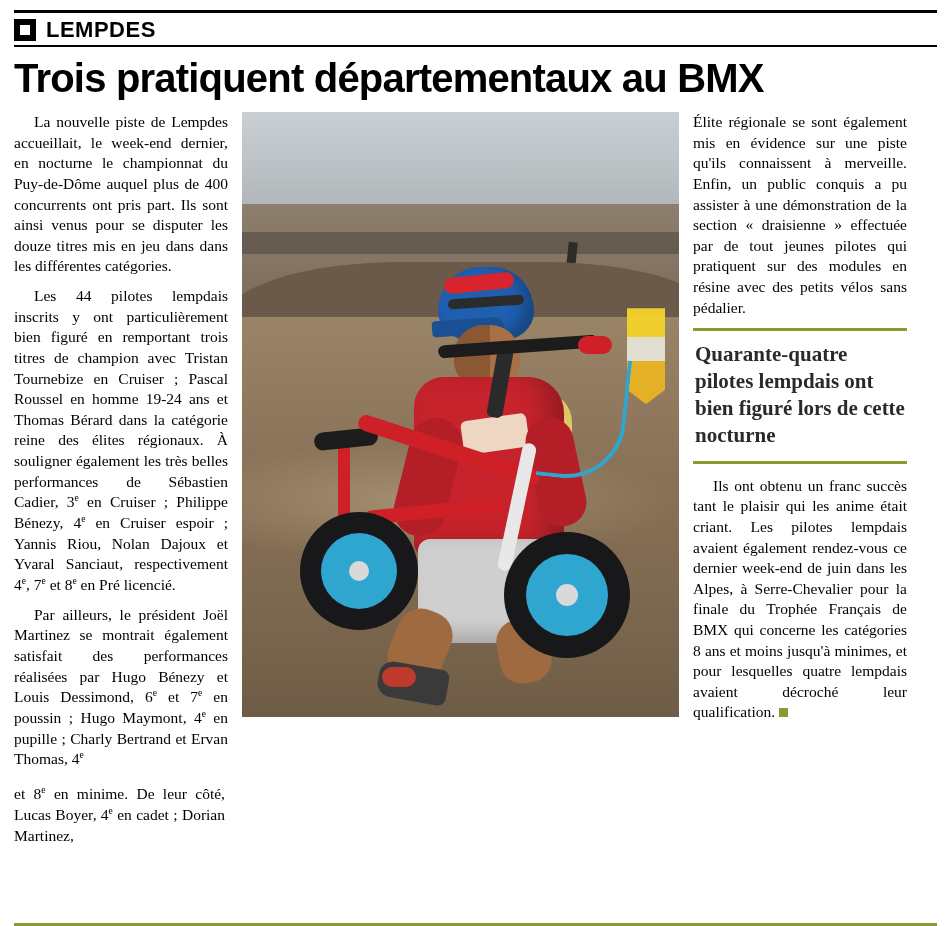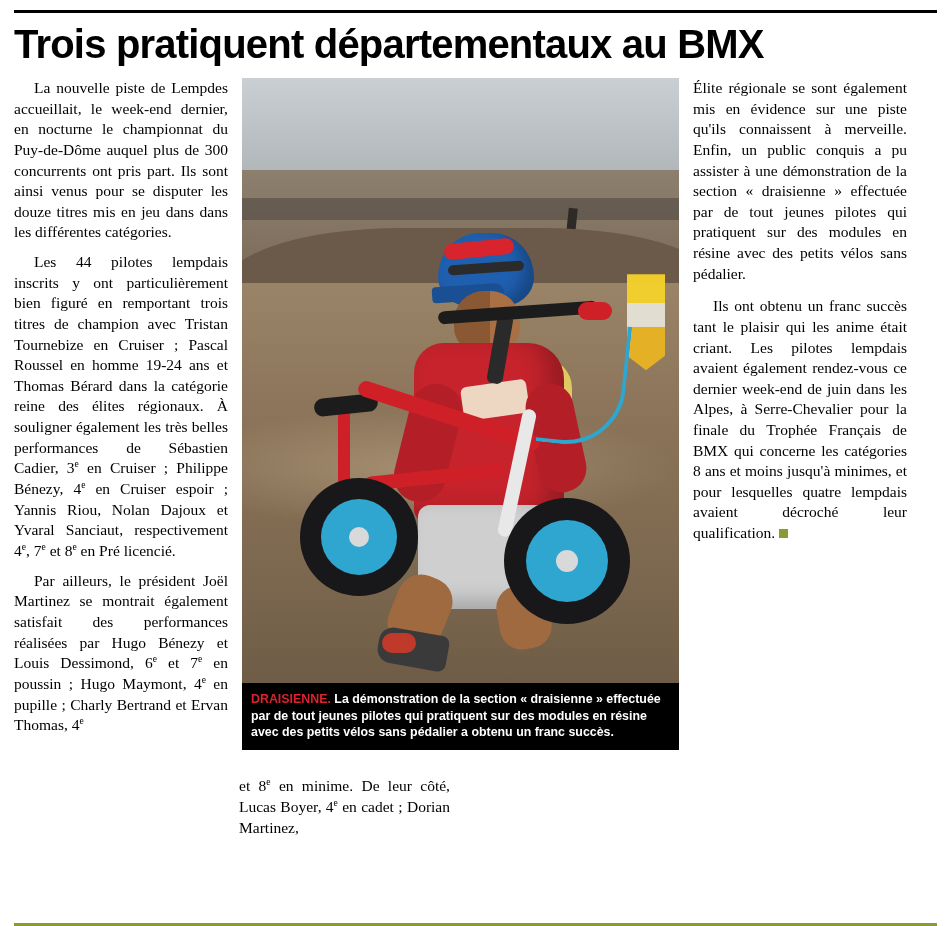--- a/index.html
+++ b/index.html
@@ -385,21 +385,22 @@
     width: 9px; height: 9px;
     background: #8c9b2f;
     margin-left: 4px;
     vertical-align: baseline;
   }
 
   
   .bottom {
     display: flex;
     gap: 14px;
-    margin-top: 26px;
+    margin-top: 0;
+    flex-direction: column;
   }
   .bottom .col-sm {
     width: 211px;
     flex: 0 0 auto;
   }
   .footer-rule {
     position: absolute;
     left: 14px;
     right: 14px;
     bottom: 10px;
@@ -408,27 +409,31 @@
   }
   sup { font-size: 0.62em; vertical-align: super; }
 </style>
 </head>
 <body>
 
 <div class="page">
 
   <div class="kicker-rule-top"></div>
 
+  <div class="kicker">
+    <span class="kicker-square"></span>
+    <span class="kicker-title">LEMPDES</span>
+  </div>
 
   <h1 class="headline">Trois pratiquent départementaux au BMX</h1>
 
   <div class="columns">
 
     <div class="col">
-      <p class="body indent">La nouvelle piste de Lempdes accueillait, le week-end dernier, en nocturne le championnat du Puy-de-Dôme auquel plus de 300 concurrents ont pris part. Ils sont ainsi venus pour se disputer les douze titres mis en jeu dans dans les différentes catégories.</p>
+      <p class="body indent">La nouvelle piste de Lempdes accueillait, le week-end dernier, en nocturne le championnat du Puy-de-Dôme auquel plus de 400 concurrents ont pris part. Ils sont ainsi venus pour se disputer les douze titres mis en jeu dans dans les différentes catégories.</p>
       <p class="body indent">Les 44 pilotes lempdais inscrits y ont particulièrement bien figuré en remportant trois titres de champion avec Tristan Tournebize en Cruiser ; Pascal Roussel en homme 19-24 ans et Thomas Bérard dans la catégorie reine des élites régionaux. À souligner également les très belles performances de Sébastien Cadier, 3<sup>e</sup> en Cruiser ; Philippe Bénezy, 4<sup>e</sup> en Cruiser espoir ; Yannis Riou, Nolan Dajoux et Yvaral Sanciaut, respectivement 4<sup>e</sup>, 7<sup>e</sup> et 8<sup>e</sup> en Pré licencié.</p>
       <p class="body indent">Par ailleurs, le président Joël Martinez se montrait également satisfait des performances réalisées par Hugo Bénezy et Louis Dessimond, 6<sup>e</sup> et 7<sup>e</sup> en poussin ; Hugo Maymont, 4<sup>e</sup> en pupille ; Charly Bertrand et Ervan Thomas, 4<sup>e</sup></p>
     </div>
 
     <div class="col-mid">
       <div class="photo-wrap">
         <div class="photo">
           <div class="sky"></div>
           <div class="far-track"></div>
           <div class="dark-rail"></div>
@@ -467,29 +472,27 @@
           <div class="grip-r"></div>
           <div class="brake-cable"></div>
           <div class="wheel wheel-rear"></div>
           <div class="rim rim-rear"></div>
           <div class="hub hub-rear"></div>
           <div class="wheel wheel-front"></div>
           <div class="rim rim-front"></div>
           <div class="hub hub-front"></div>
         </div>
 
-        <div class="caption">
-          <span class="lead">DRAISIENNE.</span><span> La démonstration de la section « draisienne » effectuée par de tout jeunes pilotes qui pratiquent sur des modules en résine avec des petits vélos sans pédalier a obtenu un franc succès.</span>
-        </div>
       </div>
     </div>
 
     <div class="col">
       <p class="body">Élite régionale se sont également mis en évidence sur une piste qu'ils connaissent à merveille. Enfin, un public conquis a pu assister à une démonstration de la section « draisienne » effectuée par de tout jeunes pilotes qui pratiquent sur des modules en résine avec des petits vélos sans pédalier.</p>
 
+      <div class="pullquote">Quarante-quatre pilotes lempdais ont bien figuré lors de cette nocturne</div>
 
       <p class="body indent" style="margin-top:12px;"><span>Ils ont obtenu un franc succès tant le plaisir qui les anime était criant. Les pilotes lempdais avaient également rendez-vous ce dernier week-end de juin dans les Alpes, à Serre-Chevalier pour la finale du Trophée Français de BMX qui concerne les catégories 8 ans et moins jusqu'à minimes, et pour lesquelles quatre lempdais avaient décroché leur qualification.</span><span class="endmark"></span></p>
     </div>
   </div>
 
   <div class="bottom">
     <div class="col-sm"></div>
     <div class="col-sm">
       <p class="body">et 8<sup>e</sup> en minime. De leur côté, Lucas Boyer, 4<sup>e</sup> en cadet ; Dorian Martinez,</p>
     </div>

